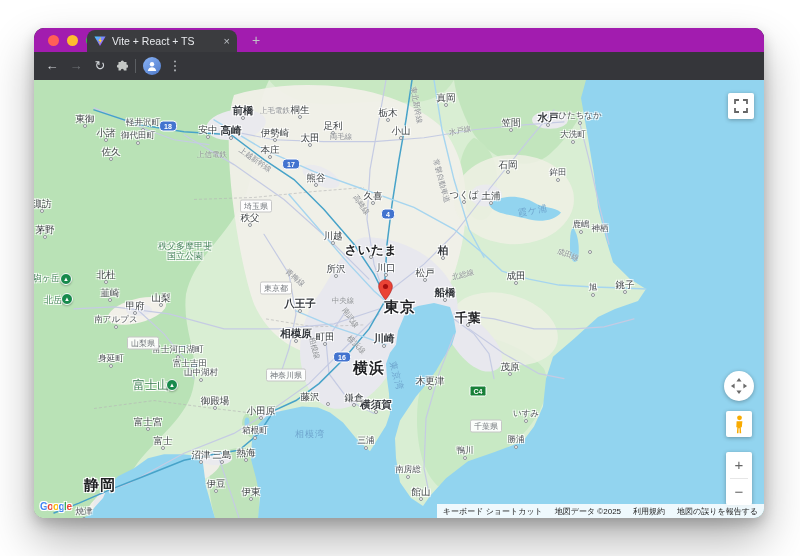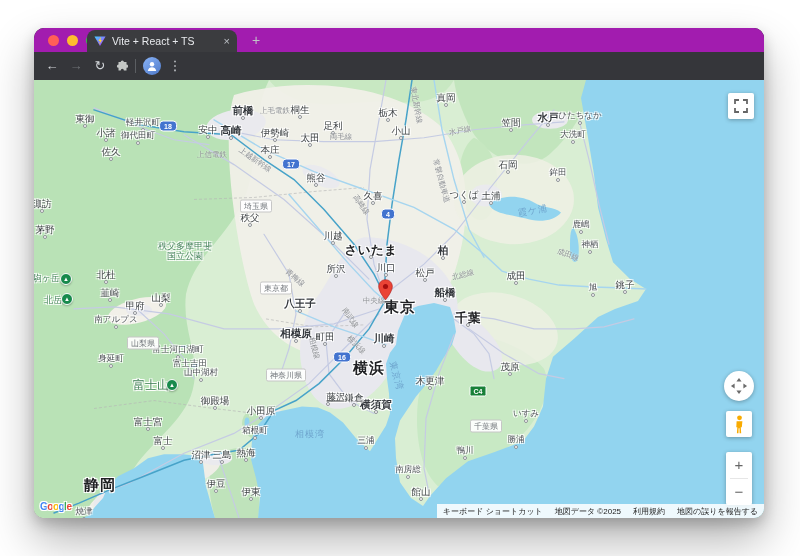--- a/index.html
+++ b/index.html
@@ -315,21 +315,21 @@
           <span class="ml c" style="left: 188px; top: 375px; transform: translate(-50%, -50%);">三島</span>
           <i class="dot" style="left: 188px; top: 382px;"></i>
           <span class="ml c" style="left: 212px; top: 373px; transform: translate(-50%, -50%);">熱海</span>
           <i class="dot" style="left: 212px; top: 380px;"></i>
           <span class="ml c" style="left: 182px; top: 404px; transform: translate(-50%, -50%);">伊豆</span>
           <i class="dot" style="left: 182px; top: 411px;"></i>
           <span class="ml c" style="left: 217px; top: 412px; transform: translate(-50%, -50%);">伊東</span>
           <i class="dot" style="left: 217px; top: 419px;"></i>
           <span class="ml c9" style="left: 50px; top: 432px; transform: translate(-50%, -50%);">焼津</span>
           <i class="dot" style="left: 50px; top: 439px;"></i>
-          <span class="ml c" style="left: 302px; top: 317px; transform: translate(-50%, -50%); text-decoration: underline;">藤沢</span>
+          <span class="ml c" style="left: 276px; top: 317px; transform: translate(-50%, -50%);">藤沢</span>
           <i class="dot" style="left: 294px; top: 324px;"></i>
           <span class="ml c" style="left: 320px; top: 318px; transform: translate(-50%, -50%);">鎌倉</span>
           <i class="dot" style="left: 320px; top: 325px;"></i>
           <span class="ml c9" style="left: 332px; top: 361px; transform: translate(-50%, -50%);">三浦</span>
           <i class="dot" style="left: 332px; top: 368px;"></i>
           <span class="ml c" style="left: 291px; top: 257px; transform: translate(-50%, -50%);">町田</span>
           <i class="dot" style="left: 291px; top: 264px;"></i>
           <span class="ml c" style="left: 396px; top: 301px; transform: translate(-50%, -50%);">木更津</span>
           <i class="dot" style="left: 396px; top: 308px;"></i>
           <span class="ml c" style="left: 476px; top: 287px; transform: translate(-50%, -50%);">茂原</span>
@@ -345,21 +345,21 @@
           <span class="ml c" style="left: 387px; top: 412px; transform: translate(-50%, -50%);">館山</span>
           <i class="dot" style="left: 387px; top: 419px;"></i>
           <span class="ml c" style="left: 482px; top: 196px; transform: translate(-50%, -50%);">成田</span>
           <i class="dot" style="left: 482px; top: 203px;"></i>
           <span class="ml c" style="left: 591px; top: 205px; transform: translate(-50%, -50%);">銚子</span>
           <i class="dot" style="left: 591px; top: 212px;"></i>
           <span class="ml c9" style="left: 559px; top: 208px; transform: translate(-50%, -50%);">旭</span>
           <i class="dot" style="left: 559px; top: 215px;"></i>
           <span class="ml c9" style="left: 547px; top: 145px; transform: translate(-50%, -50%);">鹿嶋</span>
           <i class="dot" style="left: 547px; top: 152px;"></i>
-          <span class="ml c9" style="left: 556px; top: 165px; transform: translate(-50%, -50%);">神栖</span>
+          <span class="ml c9" style="left: 556px; top: 149px; transform: translate(-50%, -50%); padding-left: 20px;">神栖</span>
           <i class="dot" style="left: 556px; top: 172px;"></i>
           <span class="ml c9" style="left: 524px; top: 93px; transform: translate(-50%, -50%);">鉾田</span>
           <i class="dot" style="left: 524px; top: 100px;"></i>
           <span class="ml c" style="left: 474px; top: 85px; transform: translate(-50%, -50%);">石岡</span>
           <i class="dot" style="left: 474px; top: 92px;"></i>
           <span class="ml c" style="left: 477px; top: 43px; transform: translate(-50%, -50%);">笠間</span>
           <i class="dot" style="left: 477px; top: 50px;"></i>
           <span class="ml c9" style="left: 546px; top: 36px; transform: translate(-50%, -50%);">ひたちなか</span>
           <i class="dot" style="left: 546px; top: 43px;"></i>
           <span class="ml c9" style="left: 539px; top: 55px; transform: translate(-50%, -50%);">大洗町</span>
@@ -371,21 +371,21 @@
           <span class="ml c" style="left: 216px; top: 138px; transform: translate(-50%, -50%);">秩父</span>
           <i class="dot" style="left: 216px; top: 145px;"></i>
           <span class="ml r" style="left: 241px; top: 31px; transform: translate(-50%, -50%);">上毛電鉄</span>
           <span class="ml r" style="left: 307px; top: 57px; transform: translate(-50%, -50%);">両毛線</span>
           <span class="ml r" style="left: 178px; top: 75px; transform: translate(-50%, -50%);">上信電鉄</span>
           <span class="ml r" style="left: 426px; top: 51px; transform: translate(-50%, -50%) rotate(-10deg);">水戸線</span>
           <span class="ml r" style="left: 327px; top: 125px; transform: translate(-50%, -50%) rotate(55deg);">高崎線</span>
           <span class="ml r" style="left: 221px; top: 80px; transform: translate(-50%, -50%) rotate(35deg);">上越新幹線</span>
           <span class="ml r" style="left: 382px; top: 25px; transform: translate(-50%, -50%) rotate(80deg);">東北新幹線</span>
           <span class="ml r" style="left: 407px; top: 101px; transform: translate(-50%, -50%) rotate(75deg);">常磐自動車道</span>
-          <span class="ml r" style="left: 309px; top: 221px; transform: translate(-50%, -50%); margin-left: 31px;">中央線</span>
+          <span class="ml r" style="left: 309px; top: 221px; transform: translate(-50%, -50%);">中央線</span>
           <span class="ml r" style="left: 261px; top: 198px; transform: translate(-50%, -50%) rotate(40deg);">青梅線</span>
           <span class="ml r" style="left: 322px; top: 265px; transform: translate(-50%, -50%) rotate(45deg);">横浜線</span>
           <span class="ml r" style="left: 316px; top: 238px; transform: translate(-50%, -50%) rotate(55deg);">南武線</span>
           <span class="ml r" style="left: 280px; top: 268px; transform: translate(-50%, -50%) rotate(75deg);">相模線</span>
           <span class="ml r" style="left: 429px; top: 195px; transform: translate(-50%, -50%) rotate(-15deg);">北総線</span>
           <span class="ml r" style="left: 534px; top: 175px; transform: translate(-50%, -50%) rotate(20deg);">成田線</span>
           <span class="ml w" style="left: 276px; top: 354px; transform: translate(-50%, -50%);">相模湾</span>
           <span class="ml w" style="left: 499px; top: 131px; transform: translate(-50%, -50%) rotate(-10deg);">霞ケ浦</span>
           <span class="ml w" style="left: 362px; top: 296px; transform: translate(-50%, -50%) rotate(75deg);">東京湾</span>
           <span class="ml g" style="left: 151px; top: 166px; transform: translate(-50%, -50%);">秩父多摩甲斐</span>

